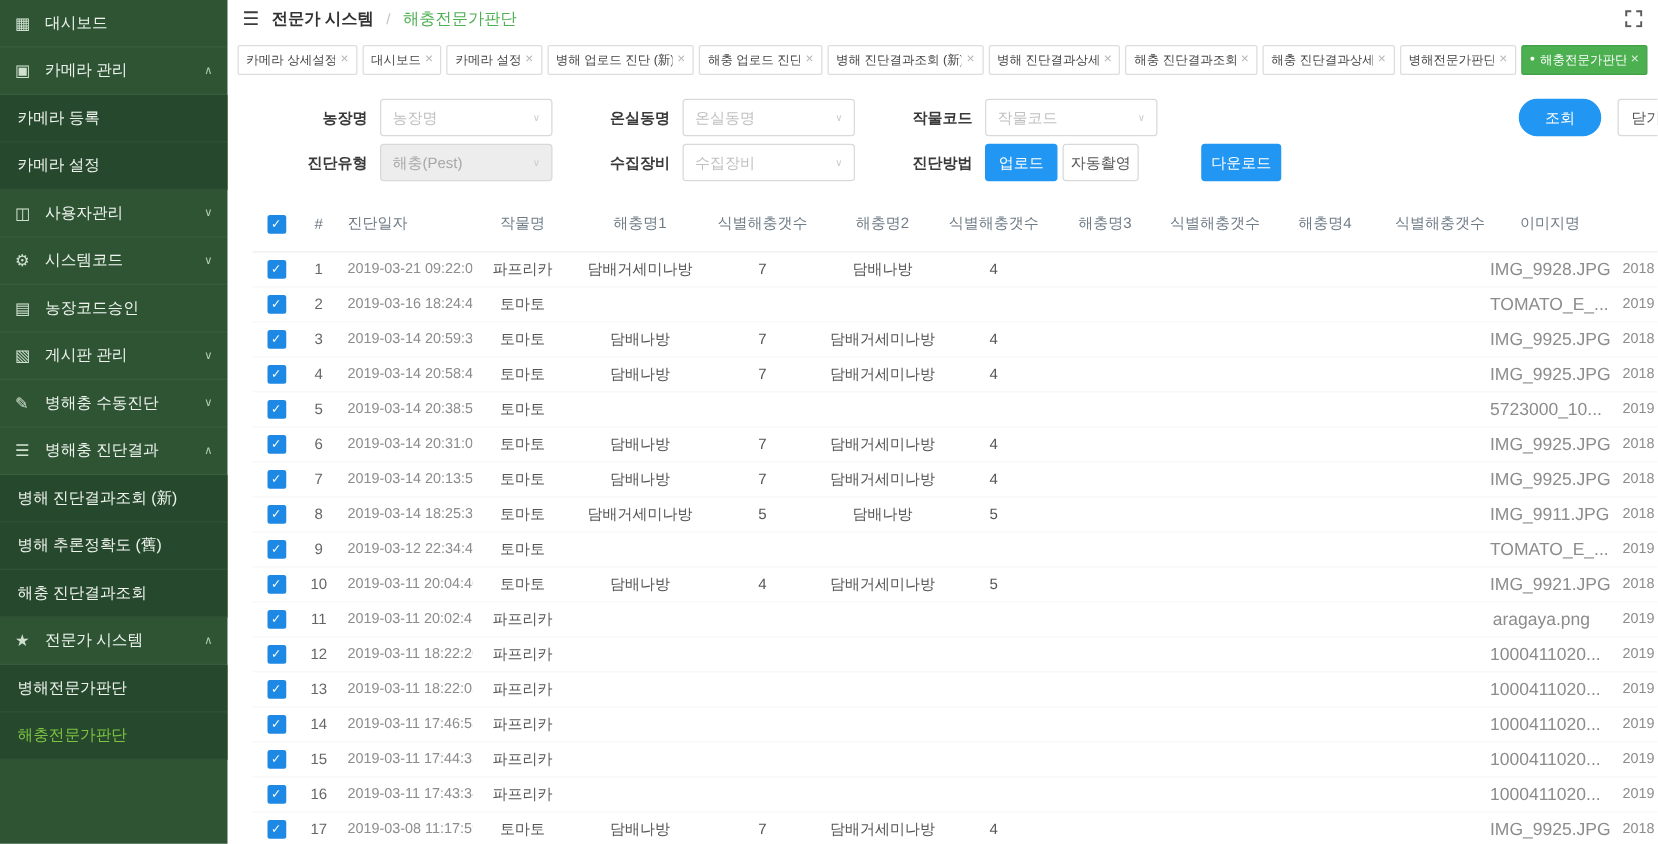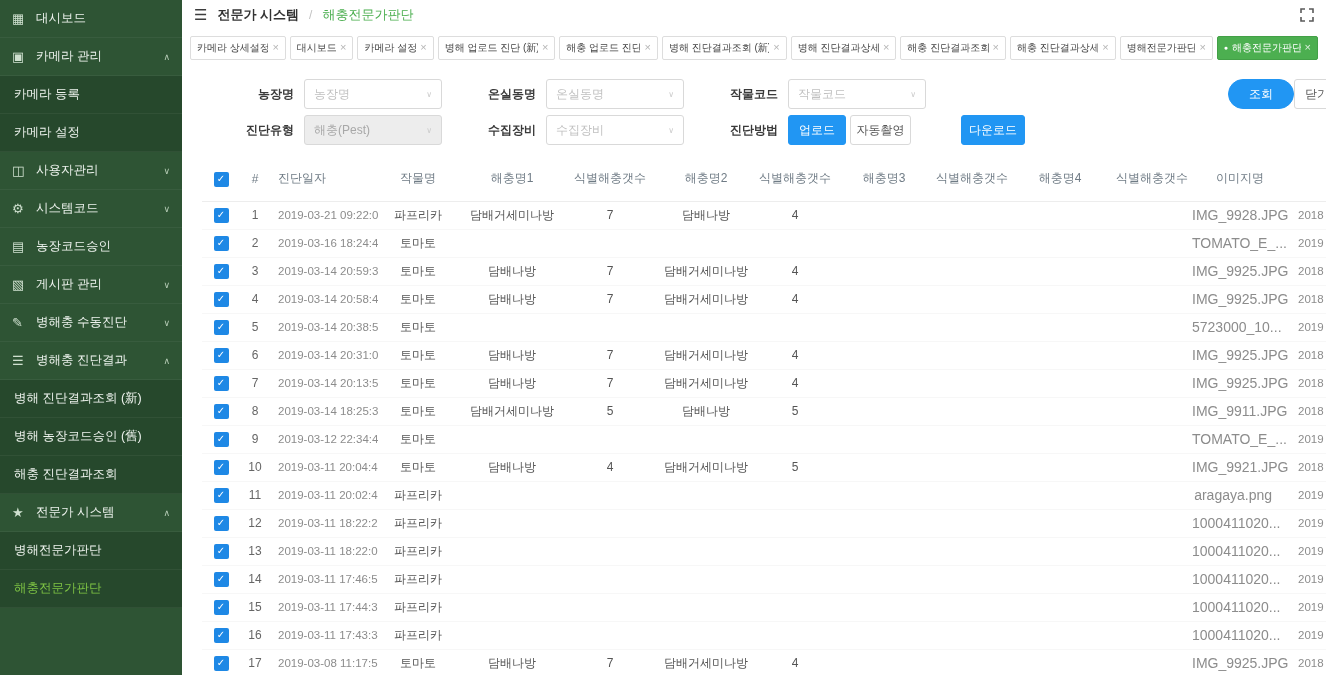--- a/index.html
+++ b/index.html
@@ -48,21 +48,21 @@
   .f-select .chev{font-size:8px;color:#ccc;}
   .f-select.disabled{background:#ededed;color:#a8a8a8;cursor:default;}
   .f-input{width:38px;height:30px;margin-left:10px;border:1px solid #d9d9d9;border-right:none;
     border-radius:3px 0 0 3px;text-align:center;font-size:12px;color:#555;outline:none;font-family:inherit;}
   .f-addon{height:30px;display:flex;align-items:center;padding:0 9px;background:#f4f4f4;
     border:1px solid #d9d9d9;border-radius:0 3px 3px 0;font-size:11px;color:#999;white-space:nowrap;}
   .btn{height:30px;border-radius:3px;font-size:12px;display:inline-flex;align-items:center;
     justify-content:center;cursor:pointer;border:1px solid transparent;font-family:inherit;white-space:nowrap;}
   .btn-blue{background:#2196f3;color:#fff;border-color:#2196f3;}
   .btn-white{background:#fff;color:#555;border-color:#d9d9d9;}
-  .btn-search{position:absolute;top:14px;right:32px;width:66px;border-radius:15px;}
+  .btn-search{position:absolute;top:14px;right:45px;width:66px;border-radius:15px;}
   .btn-closep{position:absolute;top:14px;right:-14px;width:46px;}
   .btn-upload{width:58px;margin-left:10px;}
   .btn-auto{width:61px;margin-left:4px;}
   .btn-download{width:64px;margin-left:50px;}
 
   
   .grid{overflow:hidden;}
   table{border-collapse:collapse;table-layout:fixed;width:1176px;margin-left:20px;}
   th{height:44px;font-weight:normal;font-size:12px;color:#6f7b85;text-align:center;
     vertical-align:middle;white-space:nowrap;overflow:hidden;border-bottom:1px solid #ededed;}
@@ -136,21 +136,21 @@
       </div>
       <div class="side-item group">
         <span class="s-icon">☰</span>
         <span class="s-label">병해충 진단결과</span>
         <span class="s-chev">∧</span>
       </div>
       <div class="side-item subitem">
         <span class="s-label">병해 진단결과조회 (新)</span>
       </div>
       <div class="side-item subitem">
-        <span class="s-label">병해 농장코드승인 (舊)</span>
+        <span class="s-label">병해 추론정확도 (舊)</span>
       </div>
       <div class="side-item subitem">
         <span class="s-label">해충 진단결과조회</span>
       </div>
       <div class="side-item group">
         <span class="s-icon">★</span>
         <span class="s-label">전문가 시스템</span>
         <span class="s-chev">∧</span>
       </div>
       <div class="side-item subitem">

